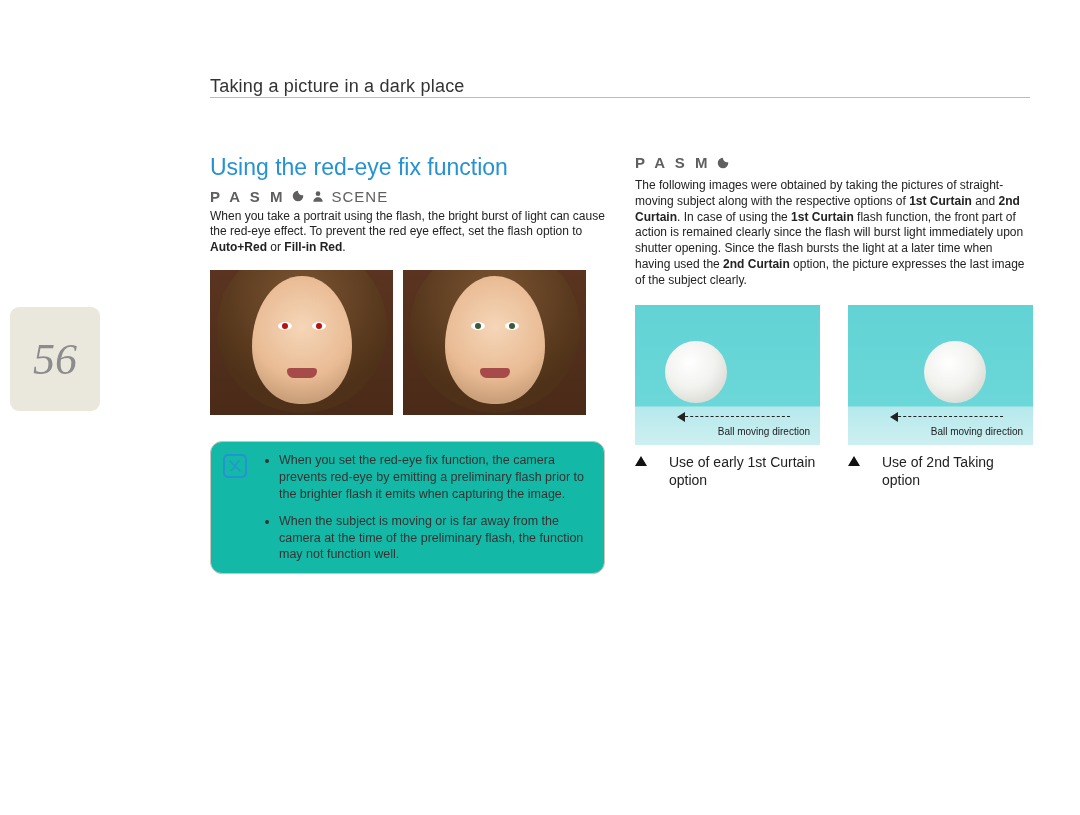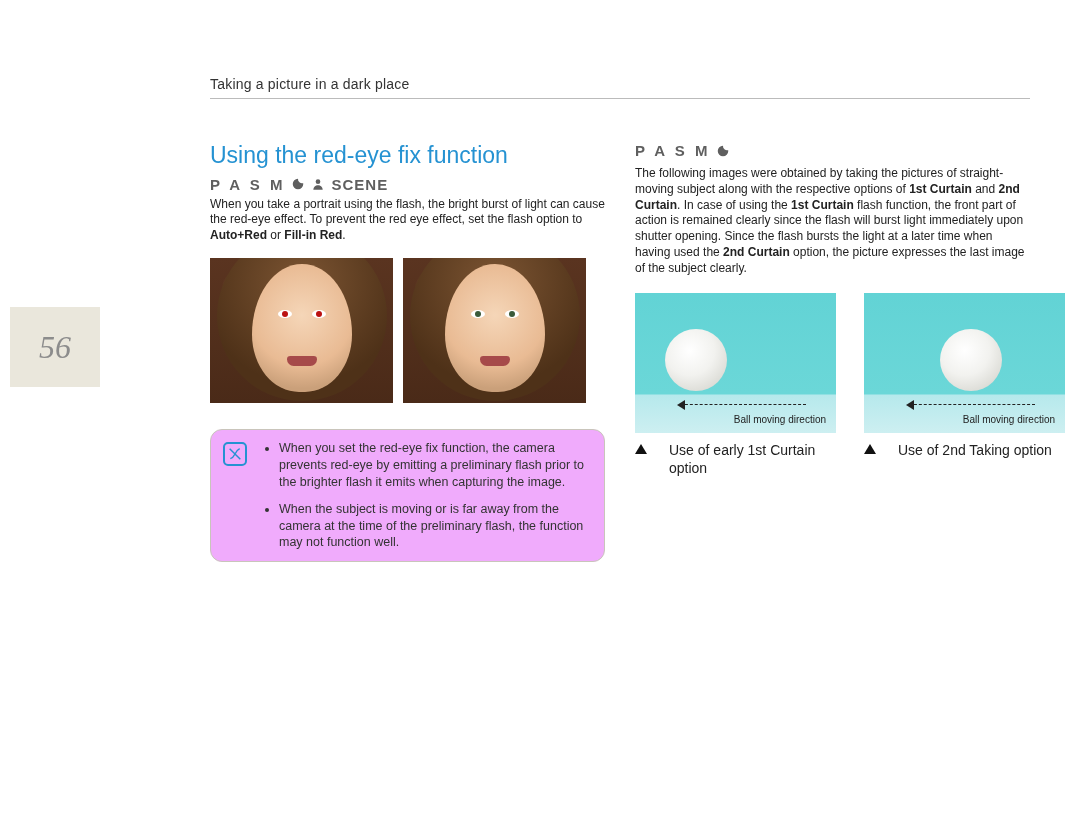--- a/index.html
+++ b/index.html
@@ -9,53 +9,54 @@
     background: #fff;
     font-family: Arial, Helvetica, sans-serif;
     position: relative;
     color: #222;
   }
   .page-header {
     position: absolute;
     top: 76px;
     left: 210px;
     right: 50px;
-    font-size: 14px;
+    font-size: 18px;
     font-weight: 300;
     color: #333;
     border-bottom: 1px solid #bbb;
-    padding-bottom: 6px;
+    padding-bottom: 0;
     font-family: "Segoe UI Light", "Segoe UI", Arial, sans-serif;
     letter-spacing: .2px;
   }
   .page-tab {
     position: absolute;
     left: 10px;
     top: 307px;
     width: 90px;
-    height: 80px;
+    height: 104px;
     background: #eae7dc;
     display: flex;
     align-items: center;
     justify-content: center;
-    font-size: 32px;
+    font-size: 44px;
     font-style: italic;
     color: #8c8c8c;
     font-family: "Georgia", serif;
     font-weight: 300;
+    border-radius: 9px;
   }
   .columns {
     position: absolute;
     top: 142px;
     left: 210px;
     right: 50px;
     display: flex;
     gap: 30px;
   }
-  .col { flex: 1; min-width: 0; }
+  .col { flex: 1; min-width: 0; margin-top: 12px; }
   h2.section-title {
     font-size: 23px;
     font-weight: 400;
     color: #2592d2;
     margin-bottom: 6px;
     line-height: 1.2;
     display: flex;
     align-items: baseline;
     gap: 10px;
     flex-wrap: wrap;
@@ -75,21 +76,21 @@
     font-weight: 700;
     font-size: 15px;
     letter-spacing: 3px;
     color: #5f5f5f;
     display: inline-flex;
     align-items: center;
     gap: 6px;
   }
   .scene-label {
     letter-spacing: 1px;
-    font-weight: 700;
+    font-weight: 400;
     font-size: 15px;
   }
   .mode-icon {
     width: 14px;
     height: 14px;
     display: inline-block;
     vertical-align: middle;
   }
   p.body {
     font-size: 12px;
@@ -153,21 +154,21 @@
     inset: 0;
     background:
       radial-gradient(circle at 15% 20%, rgba(255,220,120,.15) 5%, transparent 8%),
       radial-gradient(circle at 80% 25%, rgba(255,220,120,.15) 5%, transparent 8%),
       radial-gradient(circle at 50% 70%, rgba(255,220,120,.12) 5%, transparent 8%),
       linear-gradient(#5a3420, #4a2a18);
   }
   .note-box {
     margin-top: 26px;
     border: 1px solid #c9c5bb;
-    background: #f0abfc;
+    background: #14b8a6;
     border-radius: 12px;
     padding: 10px 14px 10px 54px;
     font-size: 12.5px;
     line-height: 1.35;
     position: relative;
     color: #333;
   }
   .note-icon {
     position: absolute;
     left: 12px; top: 12px;
@@ -180,21 +181,21 @@
   .note-box ul { list-style: disc; padding-left: 14px; }
   .note-box li { margin-bottom: 10px; }
   .note-box li:last-child { margin-bottom: 0; }
   .curtain-row {
     margin-top: 16px;
     display: flex;
     gap: 28px;
   }
   .curtain-item { flex: 1; }
   .curtain-img {
-    width: 201px;
+    width: 185px;
     height: 140px;
     background: linear-gradient(to bottom, #62d3d5 0%, #6bd7d8 72%, #b6e9ec 73%, #cdeff1 100%);
     position: relative;
     overflow: hidden;
   }
   .ball {
     position: absolute;
     width: 62px; height: 62px;
     border-radius: 50%;
     background: radial-gradient(circle at 40% 35%, #fff 0%, #f2f2ef 45%, #d9d9d3 82%);

